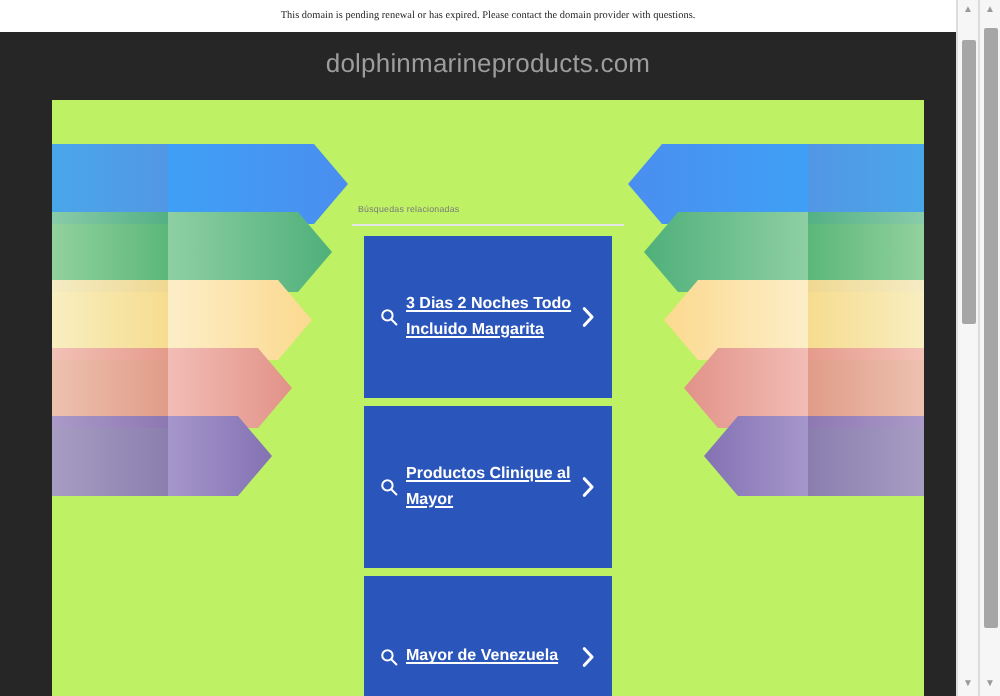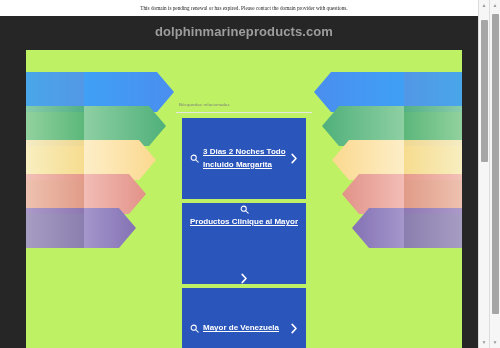--- a/index.html
+++ b/index.html
@@ -49,21 +49,21 @@
     background: #262626;
     overflow: hidden;
   }
 
   #domain-title {
     position: absolute;
     left: 0; top: 8px;
     width: 488px;
     text-align: center;
     font-size: 13px;
-    font-weight: bold;
+    font-weight: normal;
     color: #9d9d9d;
     letter-spacing: 0.1px;
   }
 
   
   #content-panel {
     position: absolute;
     left: 26px; top: 34px;
     width: 436px;
     height: 314px;
@@ -143,21 +143,21 @@
   .card {
     position: absolute;
     left: 6px;
     width: 124px;
     background: #2a55ba;
     display: flex;
     align-items: center;
     padding: 0 6px;
   }
   .card.c1 { top: 68px;  height: 81px; }
-  .card.c2 { top: 153px; height: 81px; flex-direction: column; }
+  .card.c2 { top: 153px; height: 81px; }
   .card.c3 { top: 238px; height: 81px; }
 
   .card-search-icon { flex: 0 0 13px; display: flex; align-items: center; justify-content: center; }
   .card-chevron     { flex: 0 0 12px; display: flex; align-items: center; justify-content: center; }
 
   .card-label {
     flex: 1 1 auto;
     font-size: 8px;
     line-height: 12.6px;
     font-weight: bold;

